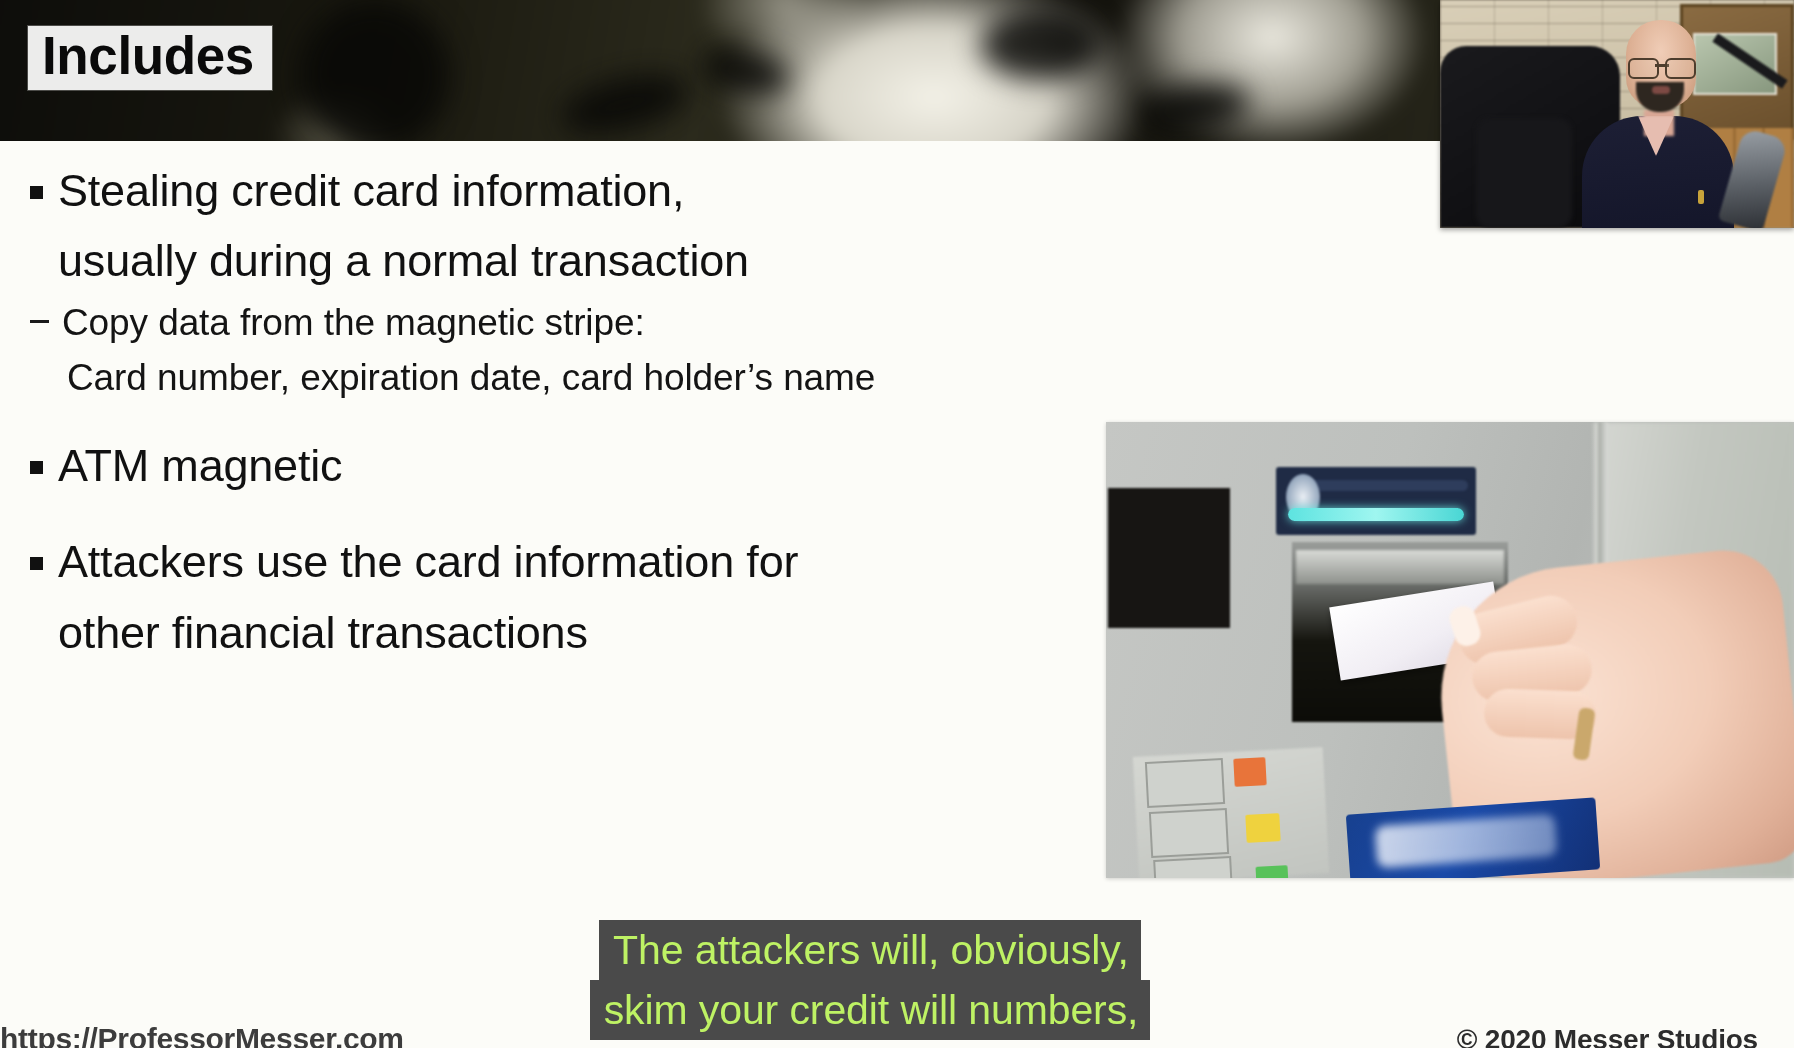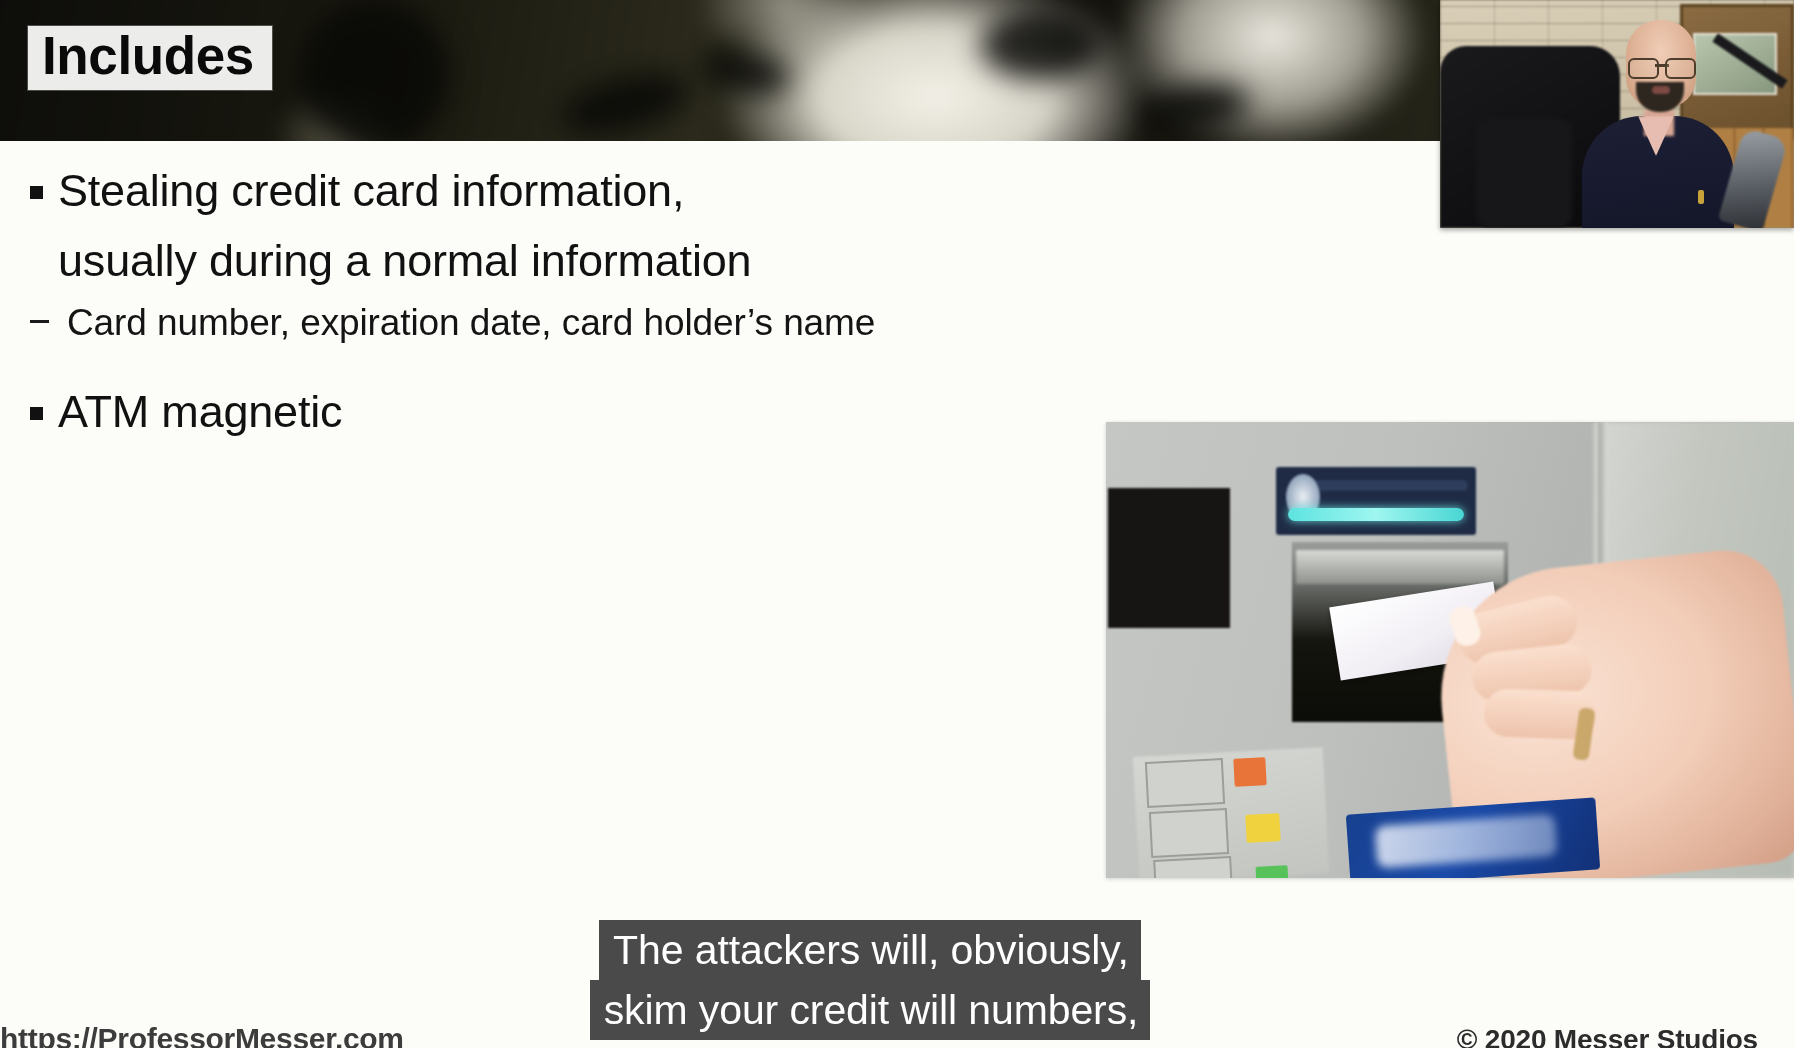--- a/index.html
+++ b/index.html
@@ -416,21 +416,21 @@
     position: absolute;
     left: 500px; top: 920px;
     width: 740px;
     height: 128px;
     overflow: hidden;
     text-align: center;
   }
   .caption .cline {
     display: inline-block;
     background: #4a4a4a;
-    color: #ffffff;
+    color: #bef264;
     font-size: 41px;
     line-height: 1.42;
     padding: 1px 12px 1px 14px;
     white-space: nowrap;
     letter-spacing: -0.1px;
   }
 </style>
 </head>
 <body>
 
@@ -448,38 +448,44 @@
     </div>
   </div>
 
   <div class="body-area">
 
     <div class="bullets">
 
       <div class="lvl1">
         <span class="sq"></span>
         <div>Stealing credit card information,</div>
-        <div>usually during a normal information</div>
+        <div>usually during a normal transaction</div>
       </div>
 
       <div class="lvl2">
         <span class="dash"></span>
+        <div>Copy data from the magnetic stripe:</div>
         <div class="cont">Card number, expiration date, card holder’s name</div>
       </div>
 
       <div class="gap-md"></div>
 
       <div class="lvl1">
         <span class="sq"></span>
         <div>ATM magnetic</div>
       </div>
 
 
       <div class="gap-md"></div>
 
+      <div class="lvl1">
+        <span class="sq"></span>
+        <div>Attackers use the card information for</div>
+        <div>other financial transactions</div>
+      </div>
 
 
     </div>
 
     <div class="footer-url">https://ProfessorMesser.com</div>
     <div class="footer-copy">© 2020 Messer Studios</div>
 
   </div>
 
   <div class="atm">

